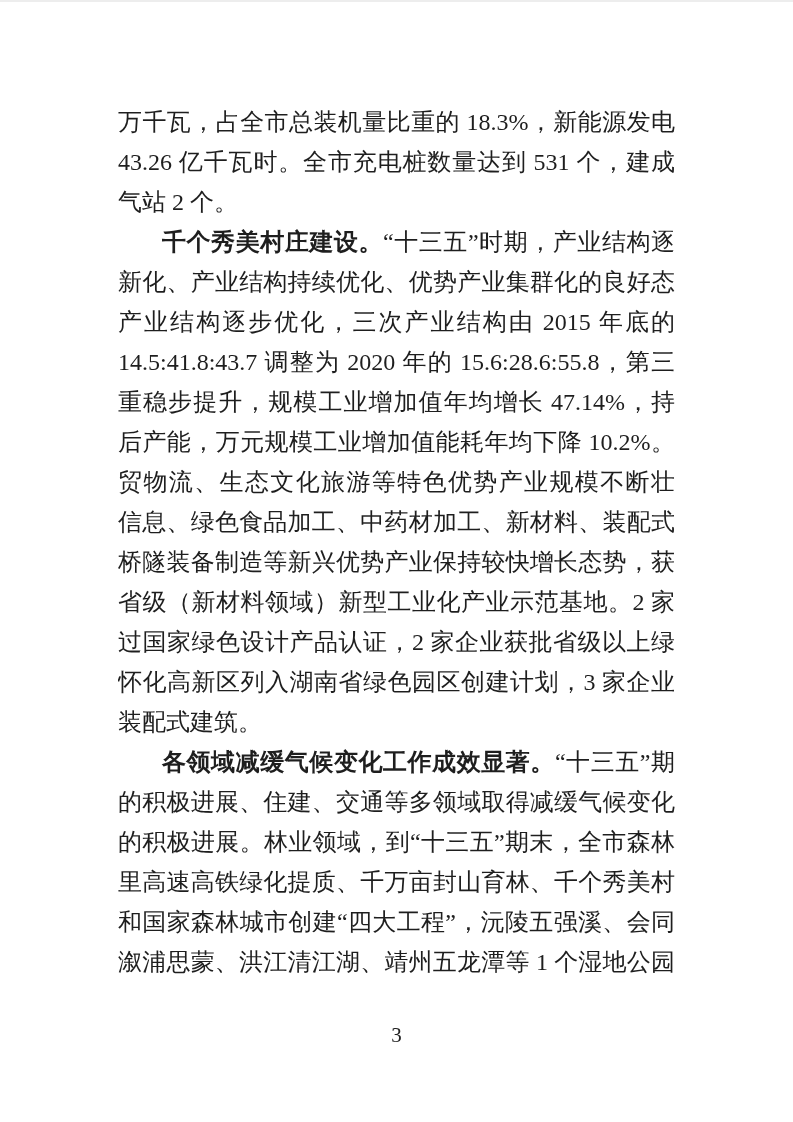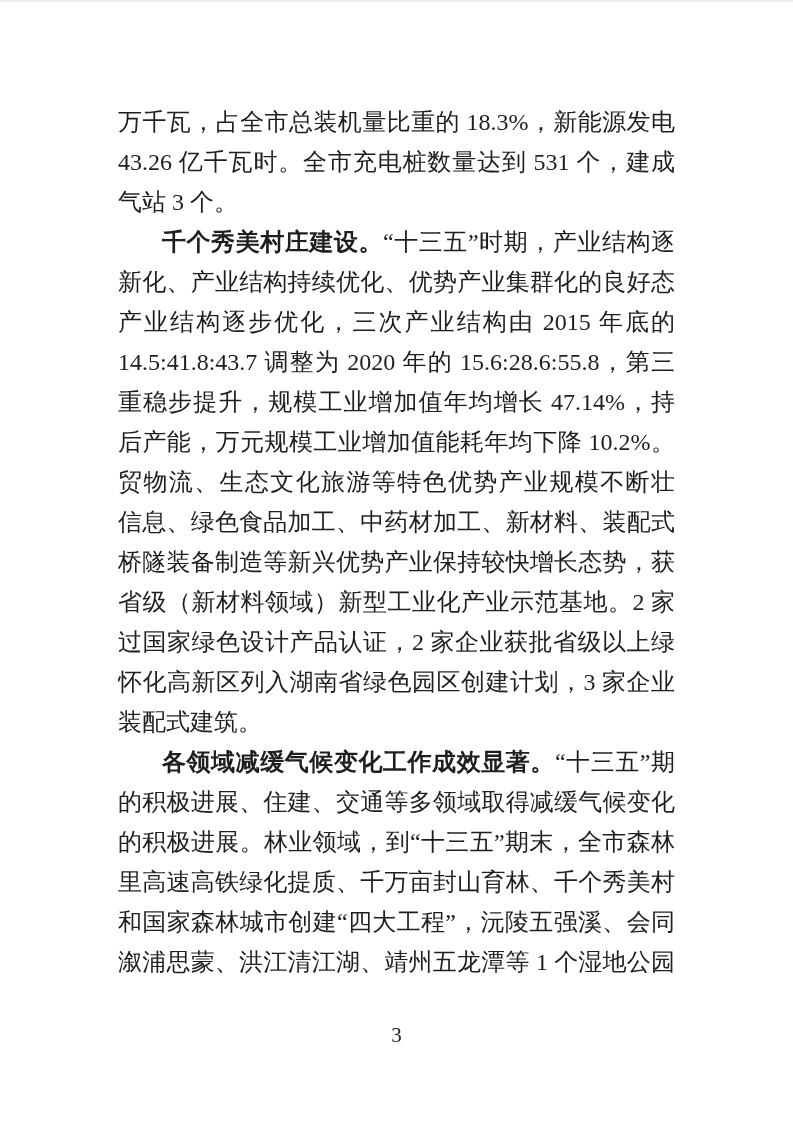--- a/index.html
+++ b/index.html
@@ -55,21 +55,21 @@
 <body>
 
 <div class="page">
   <div class="scan-edge"></div>
 
   <div class="text-block">
 
     <div class="para">
       <div class="line">万千瓦，占全市总装机量比重的 18.3%，新能源发电总量</div>
       <div class="line">43.26 亿千瓦时。全市充电桩数量达到 531 个，建成 LNG 加</div>
-      <div class="line last">气站 3 个。</div>
+      <div class="line last">气站 2 个。</div>
     </div>
 
     <div class="para">
       <div class="line indent"><span class="b">千个秀美村庄建设。</span><span>“十三五”时期，产业结构逐步优化</span></div>
       <div class="line">新化、产业结构持续优化、优势产业集群化的良好态势，三次</div>
       <div class="line">产业结构逐步优化，三次产业结构由 2015 年底的</div>
       <div class="line">14.5:41.8:43.7 调整为 2020 年的 15.6:28.6:55.8，第三产业比</div>
       <div class="line">重稳步提升，规模工业增加值年均增长 47.14%，持续淘汰落</div>
       <div class="line">后产能，万元规模工业增加值能耗年均下降 10.2%。现代商</div>
       <div class="line">贸物流、生态文化旅游等特色优势产业规模不断壮大，电子</div>

